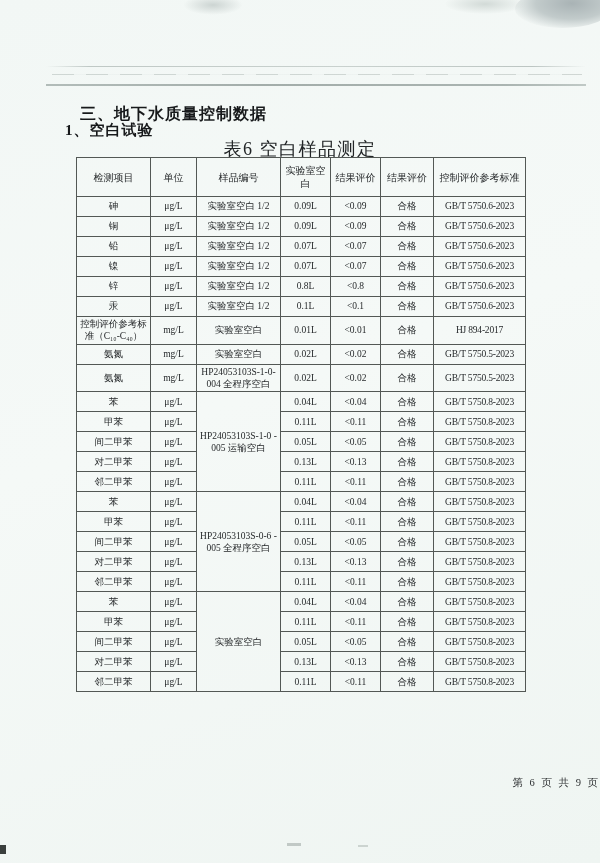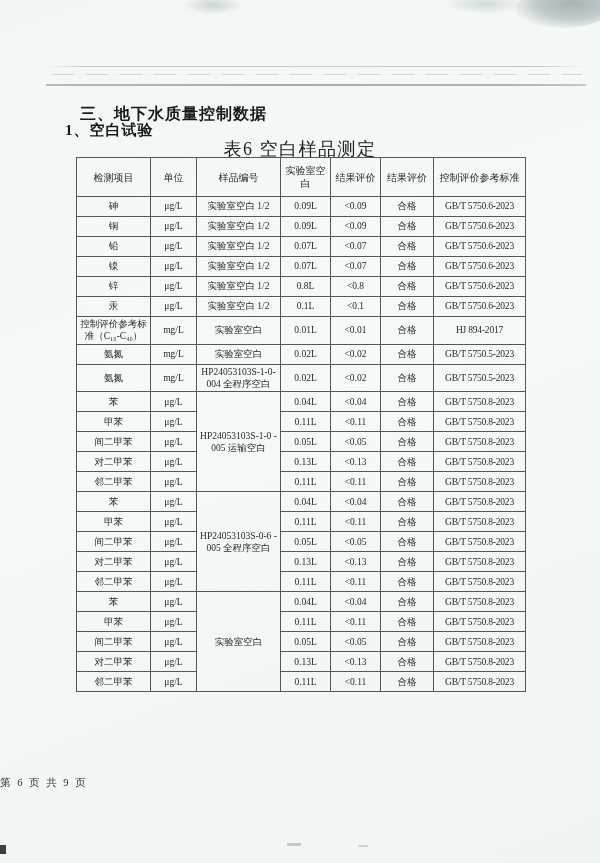--- a/index.html
+++ b/index.html
@@ -45,21 +45,21 @@
     border-collapse:collapse; table-layout:fixed;padding-left:42px; }
   .blank-table th, .blank-table td {
     border:1px solid #53585<!-- -->5; border:1px solid #535855;
     font-size:9.5px; line-height:1.3; text-align:center; vertical-align:middle;
     padding:1px 2px; color:#26292b; overflow:hidden; word-break:break-all; }
   .blank-table thead th { height:36px; font-weight:normal; font-size:10px; }
   .blank-table tbody tr { height:20px; }
   .blank-table .c-standard { font-size:9.5px; letter-spacing:-0.2px;text-align:center; }
 
   .footer { position:absolute; left:0; top:776px; width:600px; margin:0;
-    text-align:left; font-size:10.5px; letter-spacing:2px; color:#2b2e30; }
+    text-align:right; font-size:10.5px; letter-spacing:2px; color:#2b2e30; }
 </style>
 </head>
 <body>
 
 <div class="page">
 
   <div class="blob blob-tr"></div>
   <div class="blob blob-t1"></div>
   <div class="blob blob-t2"></div>
   <div class="scanline scanline-1"></div>

